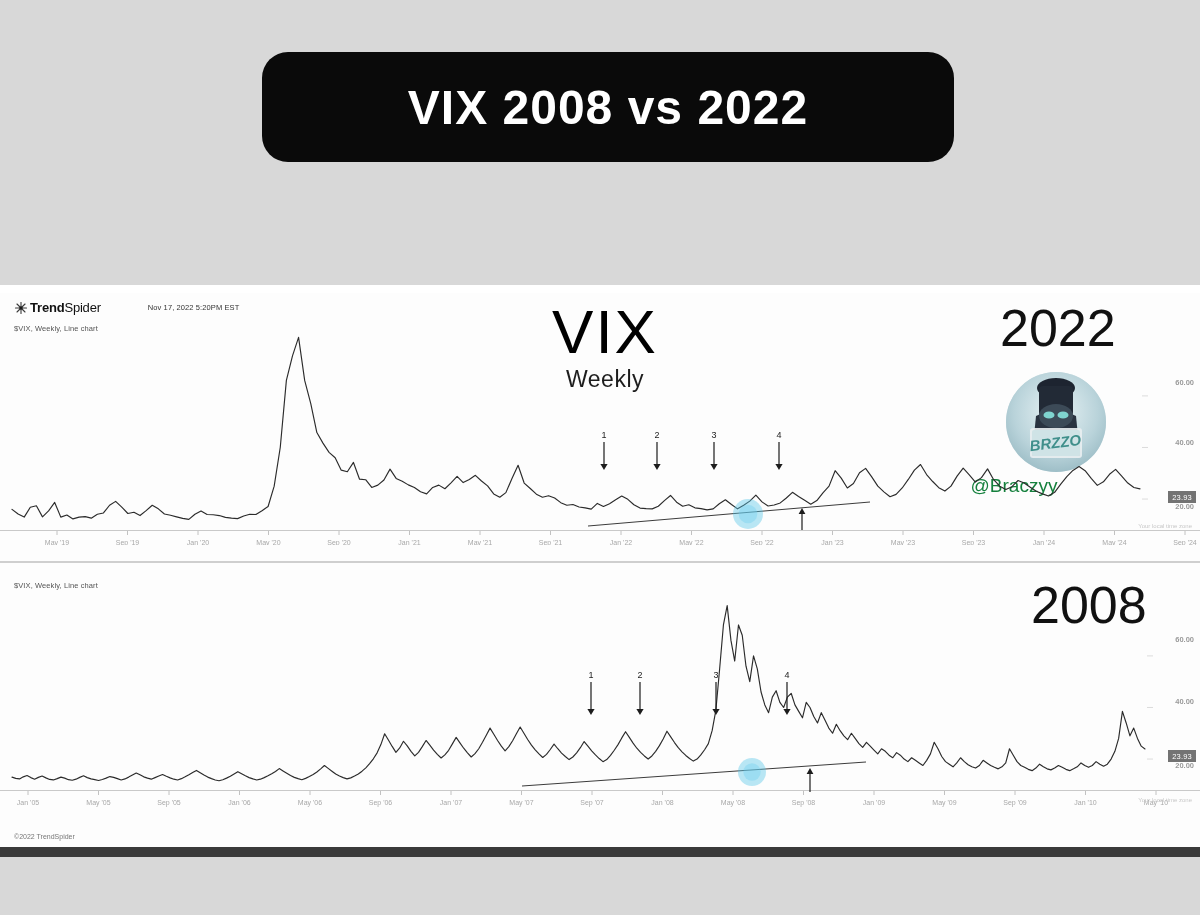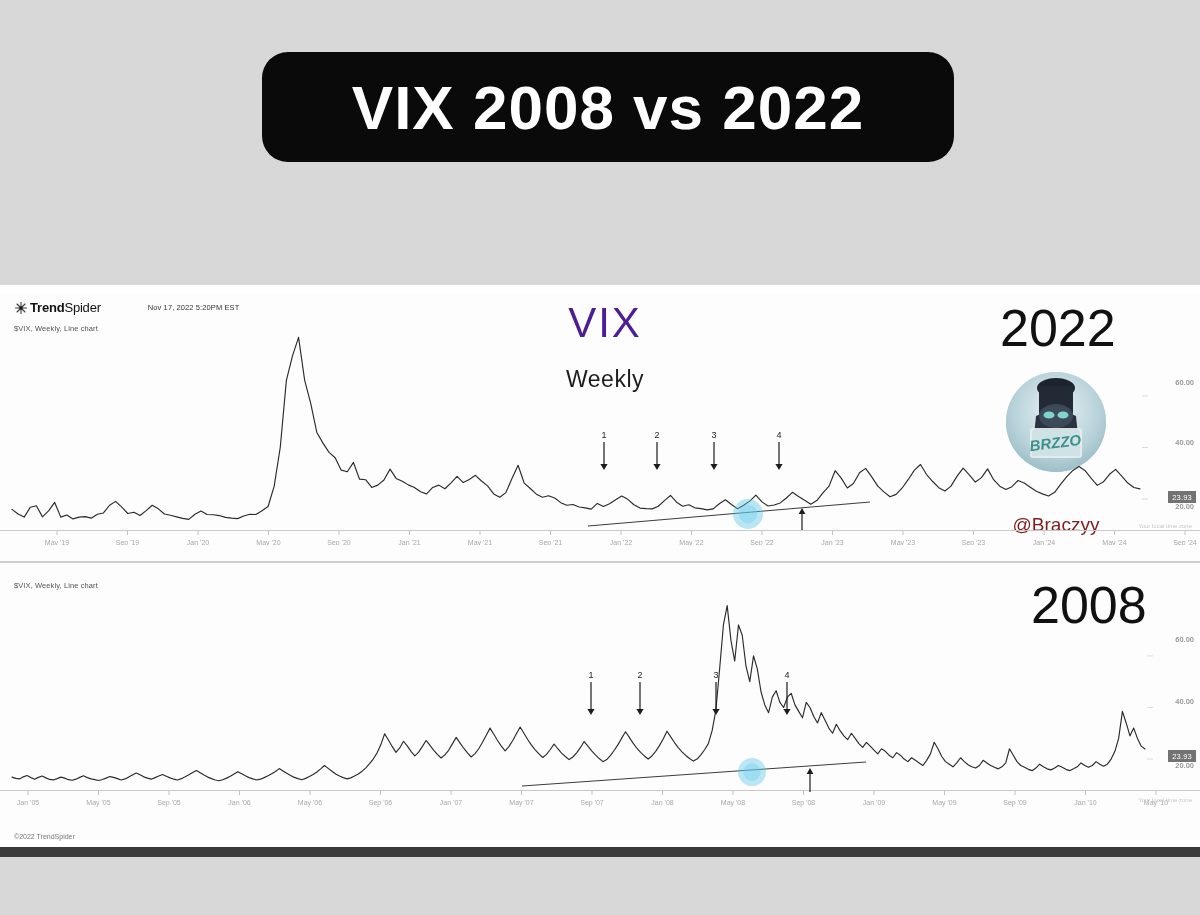--- a/index.html
+++ b/index.html
@@ -10,21 +10,21 @@
     overflow:hidden;
     position:relative;
   }
   
   #title-banner{
     position:absolute;left:262px;top:52px;width:692px;height:110px;
     background:#0a0a0a;border-radius:26px;
     display:flex;align-items:center;justify-content:center;
   }
   #title-text{
-    color:#ffffff;font-size:62px;font-weight:bold;letter-spacing:1px;
+    color:#ffffff;font-size:48px;font-weight:bold;letter-spacing:1px;
     font-family:"Liberation Sans", sans-serif;white-space:nowrap;
   }
   
   #screenshot-frame{
     position:absolute;left:0;top:285px;width:1200px;height:570px;
     background:#ffffff;
   }
   .frame-bar{position:absolute;left:0;width:1200px;background:#3a3a3a;}
   #frame-bar-top{top:285px;height:8px;}
   #frame-bar-bottom{top:847px;height:10px;}
@@ -44,43 +44,43 @@
   #ts-wordmark span.light{font-weight:normal;}
   #ts-timestamp{font-size:7.5px;color:#333;letter-spacing:.1px;white-space:nowrap;margin-left:4px;padding-left:41px;}
   .symbol-line{position:absolute;font-size:7.5px;color:#555;letter-spacing:.1px;white-space:nowrap;}
   #symbol-line-2022{left:14px;top:324px;}
   #symbol-line-2008{left:14px;top:581px;}
   #copyright-line{position:absolute;left:14px;top:833px;font-size:7px;color:#777;white-space:nowrap;}
 
   
   #vix-title{
     position:absolute;left:530px;top:303px;width:150px;text-align:center;
-    font-size:42px;font-weight:300;color:#4c1d95;letter-spacing:2px;line-height:.95;
+    font-size:62px;font-weight:300;color:#000000;letter-spacing:2px;line-height:.95;
     font-family:"Liberation Sans", sans-serif;
   }
   #vix-subtitle{
     position:absolute;left:530px;top:366px;width:150px;text-align:center;
     font-size:23px;font-weight:400;color:#1d1d1d;letter-spacing:.5px;
   }
   .year-label{
     position:absolute;font-size:52px;font-weight:400;color:#111;letter-spacing:0px;
     font-family:"Liberation Sans", sans-serif;
   }
   #year-2022{left:1000px;top:298px;}
   #year-2008{left:1000px;top:575px;margin-left:31px;}
 
   
   #avatar{
     position:absolute;left:1006px;top:372px;width:100px;height:100px;border-radius:50%;
     overflow:hidden;background:#cfe0e4;
   }
   #avatar svg{display:block;}
   #handle{
-    position:absolute;left:986px;top:475px;width:140px;text-align:center;
-    font-size:19px;color:#7f1d1d;font-weight:400;margin-top:39px;
+    position:absolute;left:944px;top:475px;width:140px;text-align:center;
+    font-size:19px;color:#15803d;font-weight:400;
   }
 
   
   .chart-svg{position:absolute;left:0;display:block;}
   #chart-2022{top:330px;}
   #chart-2008{top:590px;}
 
   
   .price-axis{position:absolute;right:2px;width:46px;}
   .price-tick{position:absolute;right:4px;font-size:7.5px;color:#9a9a9a;white-space:nowrap;font-weight:bold;}

